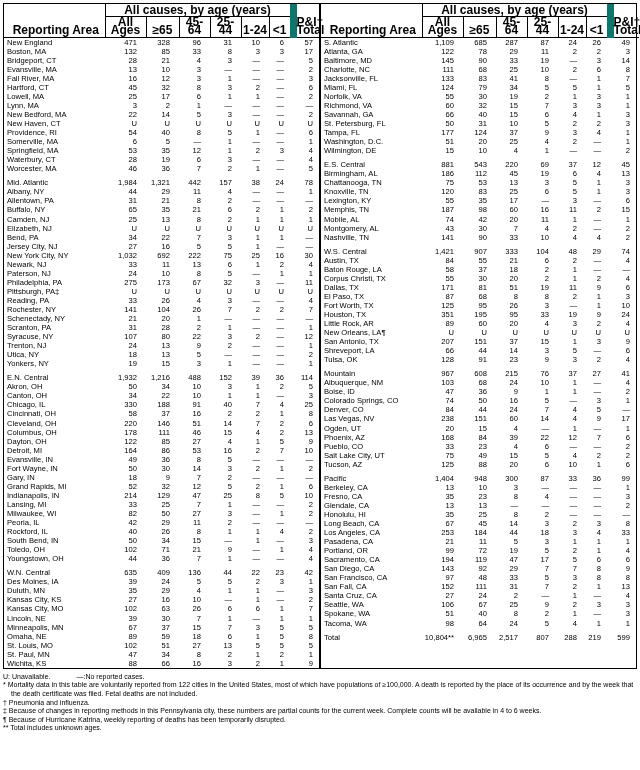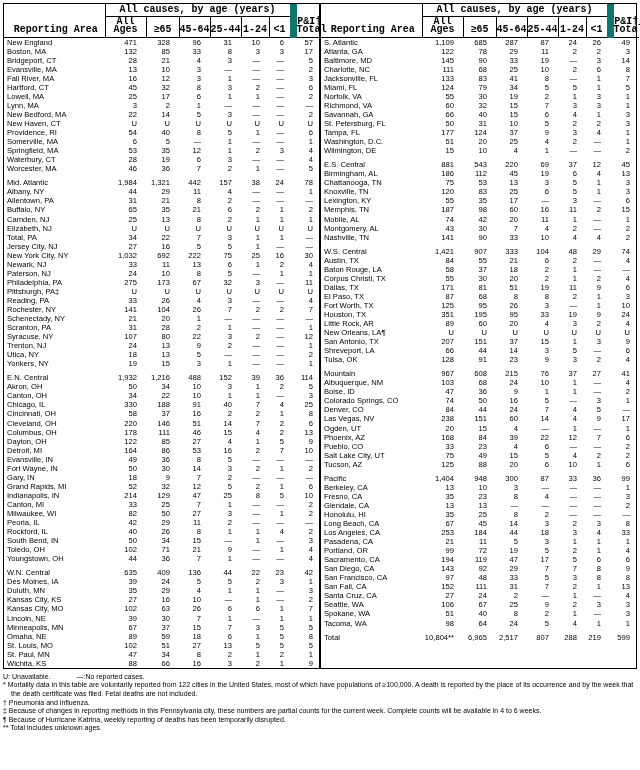--- a/index.html
+++ b/index.html
@@ -5,21 +5,21 @@
   html,body{margin:0;padding:0;background:#fff;color:#000;}
   body{width:640px;height:770px;overflow:hidden;font-family:"Liberation Sans",sans-serif;-webkit-font-smoothing:antialiased;}
   .page{padding:3px 3px 0 3px;}
   .title{font-size:10px;font-weight:bold;letter-spacing:0;margin:1px 0 3px 0;white-space:nowrap;}
   .frame{border-top:1px solid #000;border-bottom:1px solid #000;display:flex;align-items:stretch;}
   .half{width:50%;box-sizing:border-box;}
   .half.left{border-left:1px solid #000;border-right:1px solid #000;}
   .half.right{border-left:1px solid #000;border-right:1px solid #000;}
   table{border-collapse:collapse;table-layout:fixed;width:100%;}
   thead{border-bottom:1px solid #000;}
-  thead th{font-weight:bold;font-size:10px;line-height:8.2px;vertical-align:bottom;text-align:center;padding:1px 0 2px 0;border-left:1px solid #000;white-space:pre-line;font-family:Liberation Mono, monospace;}
+  thead th{font-weight:bold;font-size:12px;line-height:8.2px;vertical-align:bottom;text-align:center;padding:1px 0 2px 0;border-left:1px solid #000;white-space:pre-line;}
   thead tr th:first-child{border-left:none;}
   thead th.ra{text-align:center;padding-left:3px;}
   thead th.span6{border-bottom:1px solid #000;vertical-align:middle;padding:2px 0;}
   thead th.pih{border-left:7px solid #0f766e;}
   thead tr.r2 th:first-child{border-left:1px solid #000;}
   tbody td{font-size:7.6px;line-height:9.05px;padding:0;white-space:nowrap;overflow:hidden;}
   td.area{text-align:left;padding-left:3px;}
   td.num{text-align:right;padding-right:9px;}
   tr.section-row td.area,tr.total-row td.area{font-weight:normal;}
   tr.gap td{height:5px;line-height:5px;font-size:1px;}
@@ -271,21 +271,21 @@
               <td class="area">Elizabeth, NJ</td>
               <td class="num">U</td>
               <td class="num">U</td>
               <td class="num">U</td>
               <td class="num">U</td>
               <td class="num">U</td>
               <td class="num">U</td>
               <td class="num">U</td>
             </tr>
             <tr class="city-row">
-              <td class="area">Total, PA</td>
+              <td class="area">Bend, PA</td>
               <td class="num">34</td>
               <td class="num">22</td>
               <td class="num">7</td>
               <td class="num">3</td>
               <td class="num">1</td>
               <td class="num">1</td>
               <td class="num">—</td>
             </tr>
             <tr class="city-row">
               <td class="area">Jersey City, NJ</td>
@@ -564,21 +564,21 @@
               <td class="area">Indianapolis, IN</td>
               <td class="num">214</td>
               <td class="num">129</td>
               <td class="num">47</td>
               <td class="num">25</td>
               <td class="num">8</td>
               <td class="num">5</td>
               <td class="num">10</td>
             </tr>
             <tr class="city-row">
-              <td class="area">Canton, MI</td>
+              <td class="area">Lansing, MI</td>
               <td class="num">33</td>
               <td class="num">25</td>
               <td class="num">7</td>
               <td class="num">1</td>
               <td class="num">—</td>
               <td class="num">—</td>
               <td class="num">2</td>
             </tr>
             <tr class="city-row">
               <td class="area">Milwaukee, WI</td>

